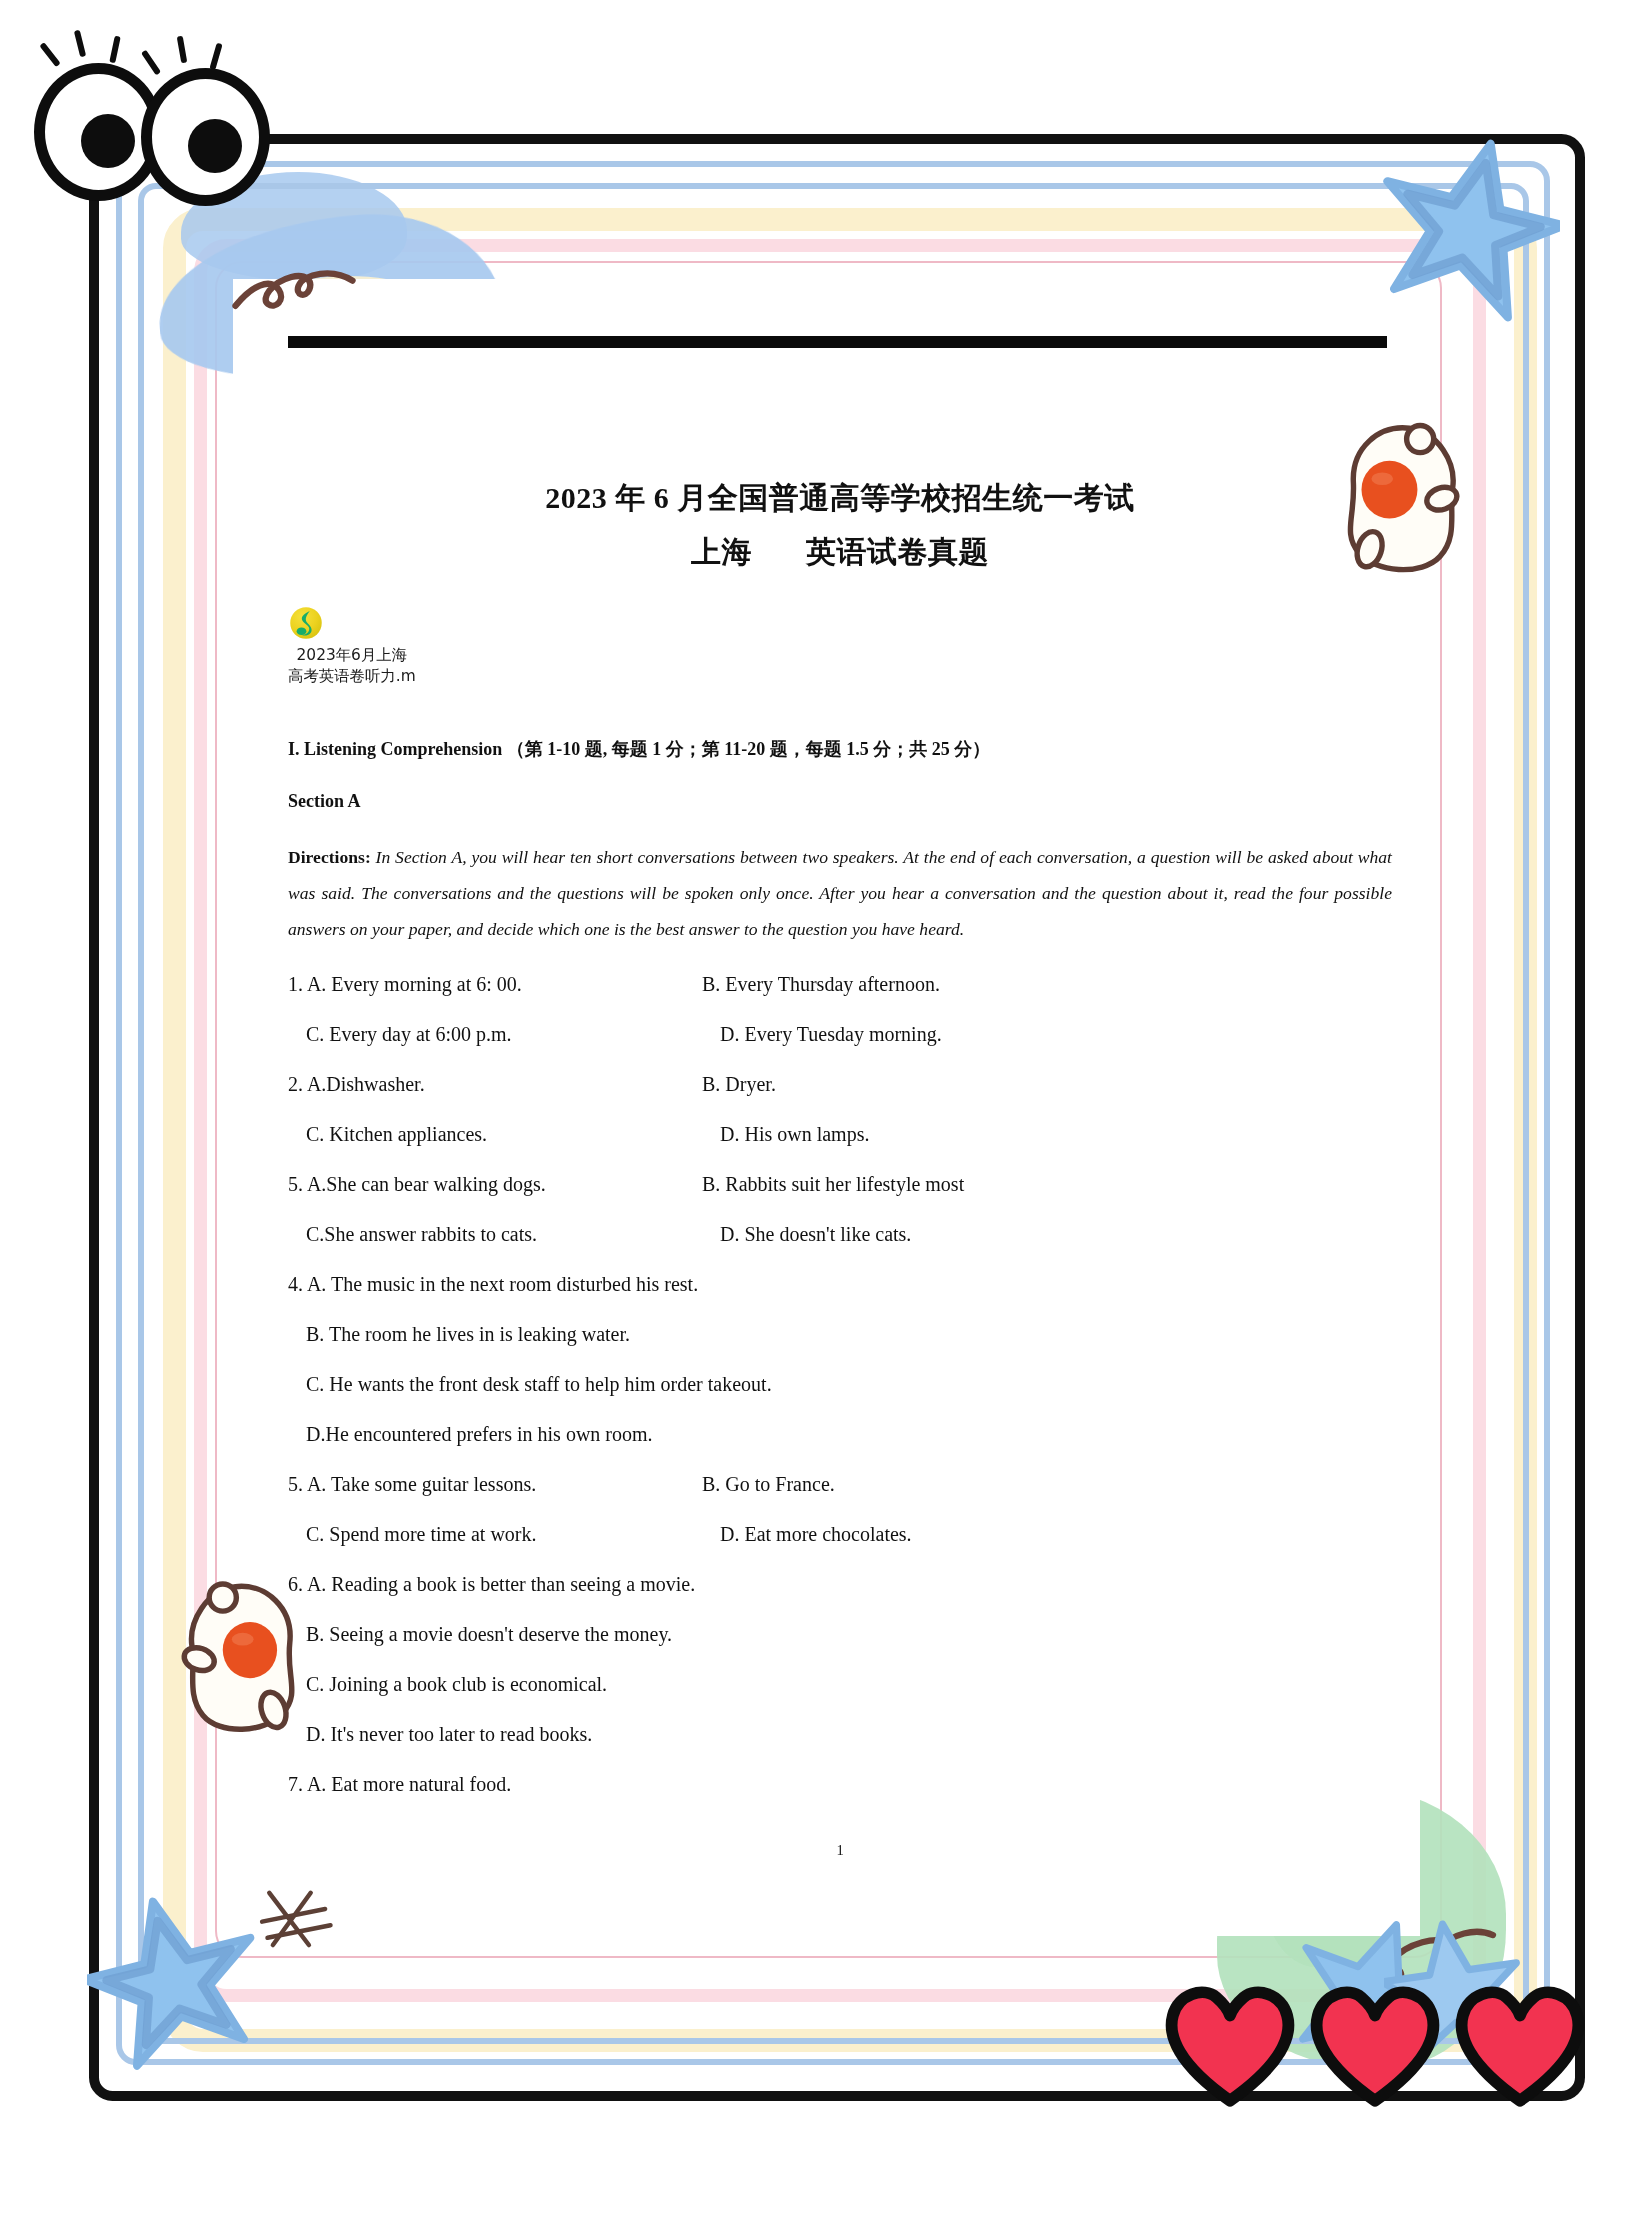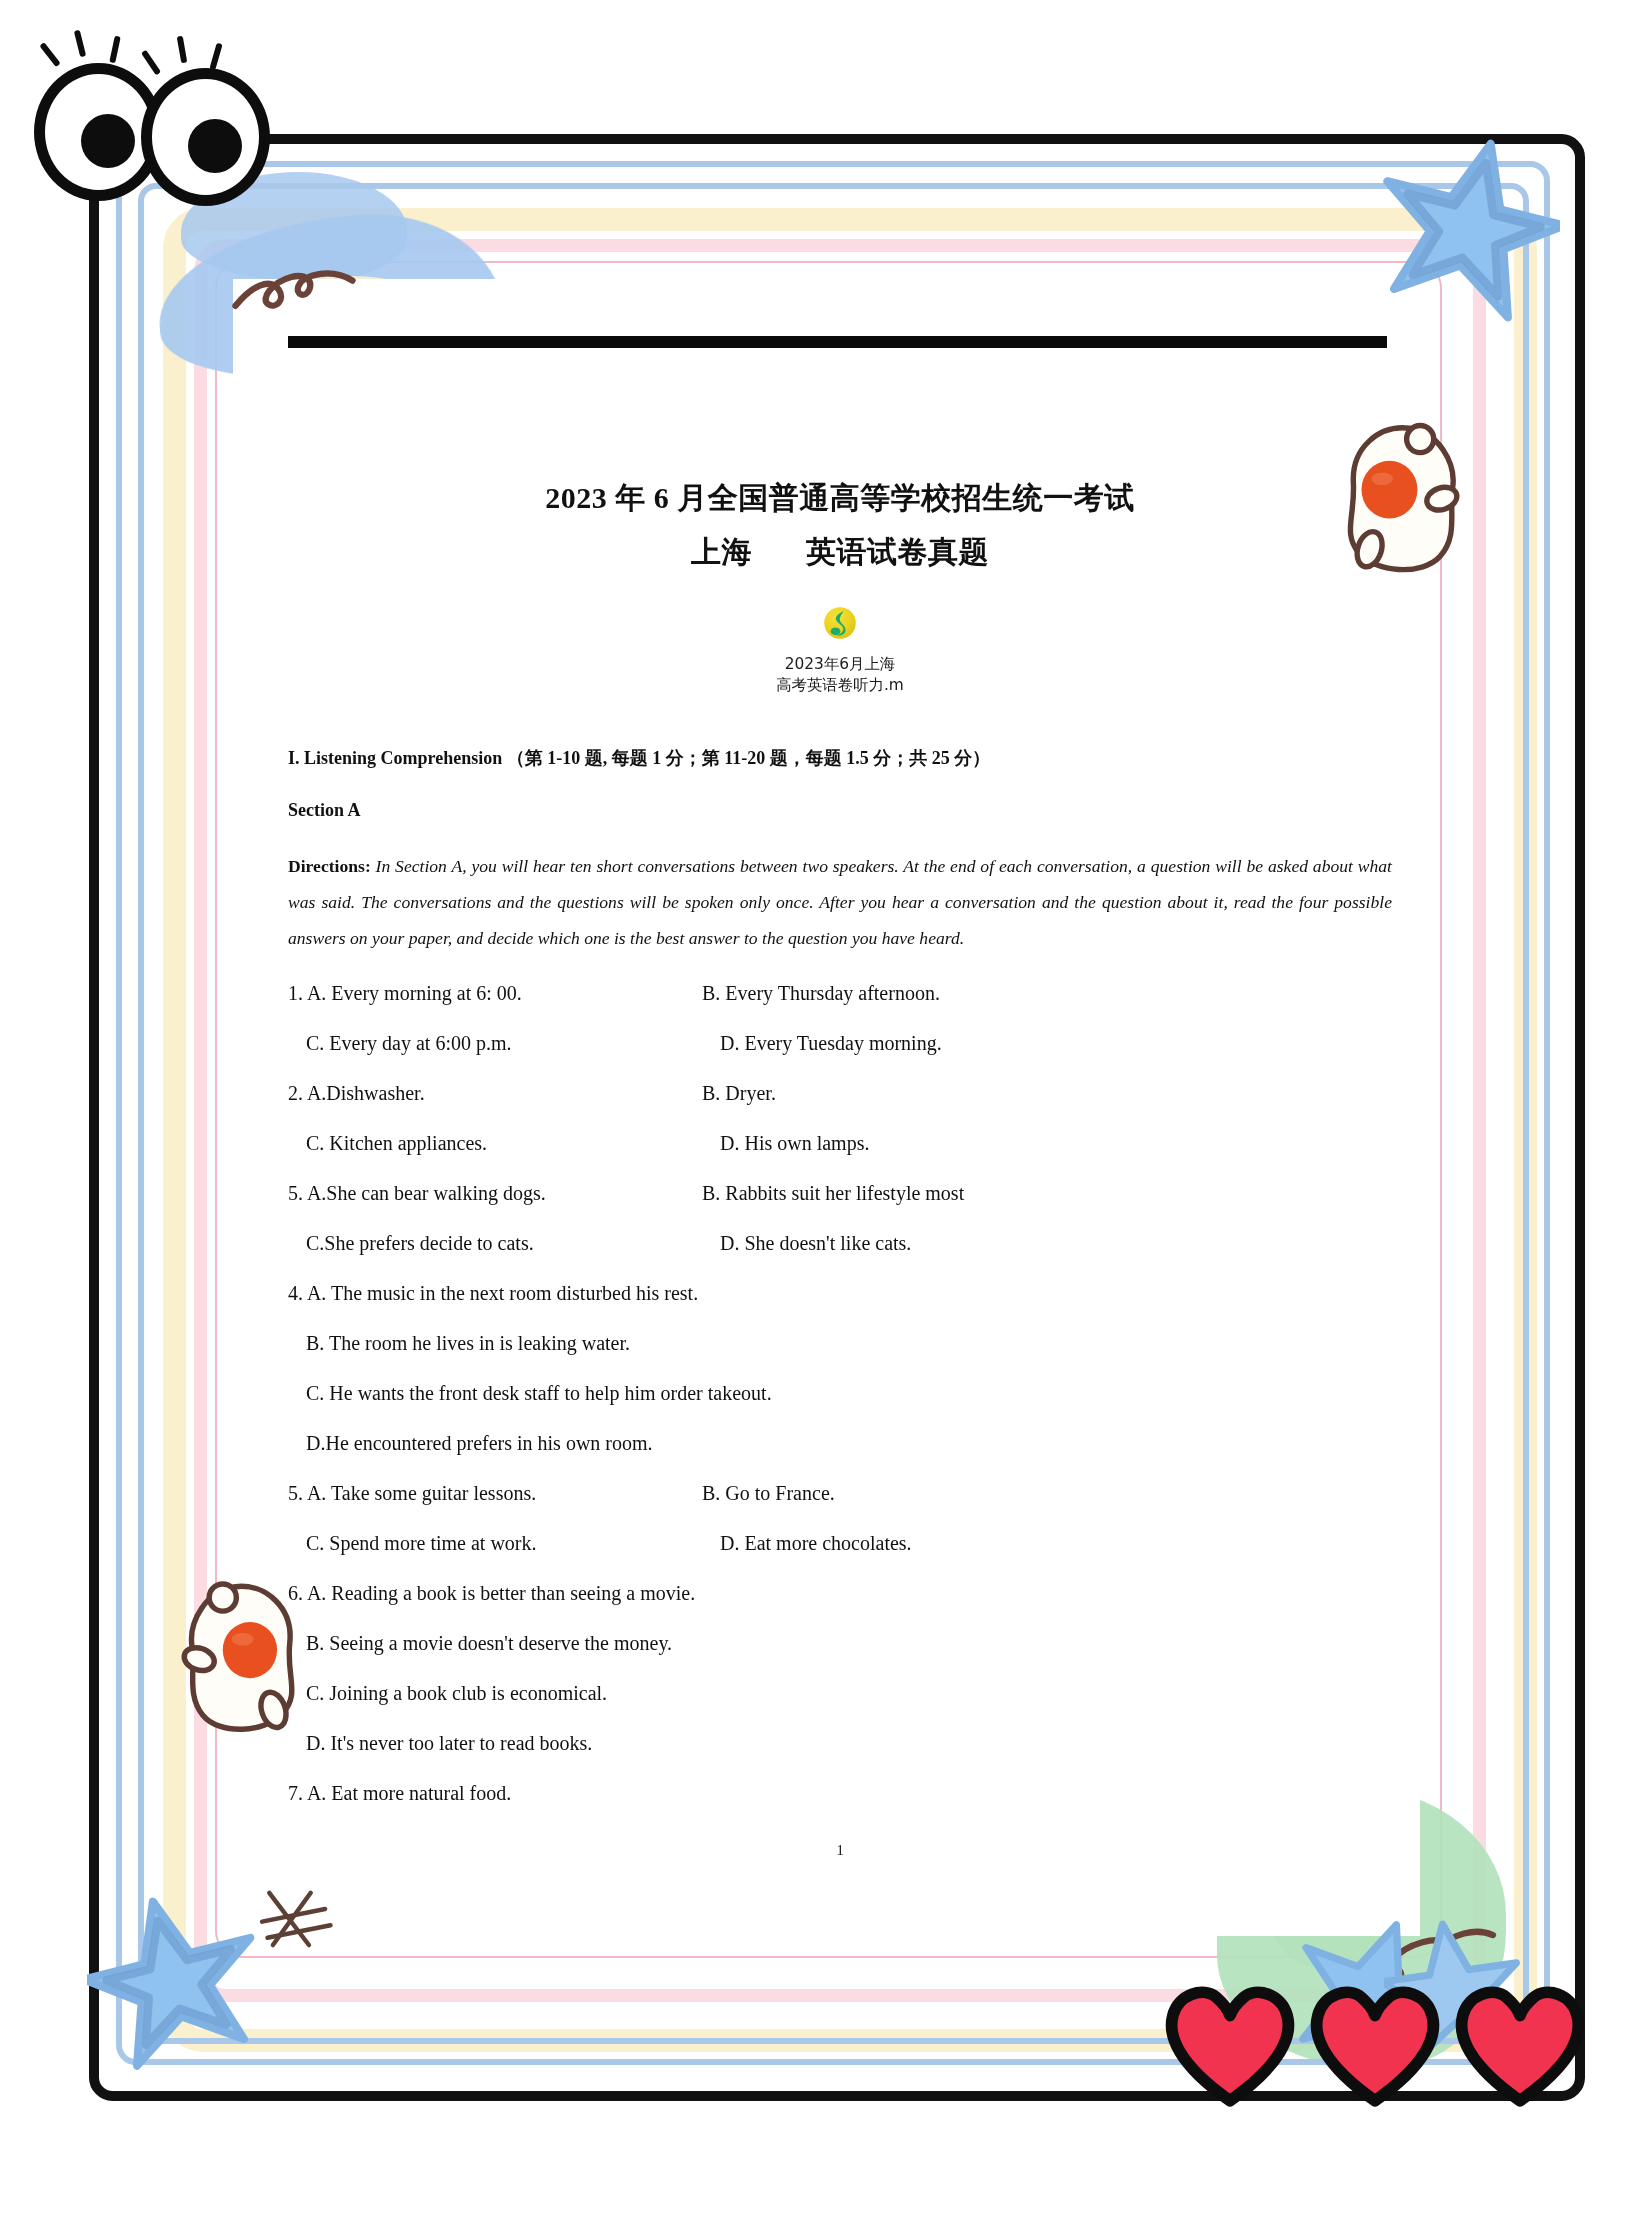--- a/index.html
+++ b/index.html
@@ -112,23 +112,22 @@
     margin:0 0 9px 0;line-height:1.5;
   }
   .doc-subtitle{
     text-align:center;font-weight:bold;font-size:30px;letter-spacing:0.5px;
     margin:0 0 31px 0;line-height:1.5;
   }
   .subtitle-gap{display:inline-block;width:38px;}
 
   
   .audio-obj{
-    width:100%;display:flex;flex-direction:column;align-items:center;
+    width:100%;display:flex;flex-direction:column;align-items:flex-start;
     margin:0 0 51px 0;
-    gap:9px;
   }
   .audio-icon{width:36px;height:36px;margin-bottom:4.5px;}
   .audio-label{
     text-align:center;font-size:15.4px;line-height:1.32;color:#1b1b1b;
     font-family:"DejaVu Sans","Liberation Sans",sans-serif;
   }
 
   .sec-head{
     font-weight:bold;font-size:18px;margin:0 0 29px 0;line-height:1.4;
   }
@@ -354,21 +353,21 @@
           <div class="col-l">C. Kitchen appliances.</div>
           <div class="col-r">D. His own lamps.</div>
         </div>
       </div>
       <div class="qblock">
         <div class="qrow">
           <div class="col-l">5. A.She can bear walking dogs.</div>
           <div class="col-r">B. Rabbits suit her lifestyle most</div>
         </div>
         <div class="qrow indent">
-          <div class="col-l">C.She prefers decide to cats.</div>
+          <div class="col-l">C.She answer rabbits to cats.</div>
           <div class="col-r">D. She doesn't like cats.</div>
         </div>
       </div>
       <div class="qblock">
         <div class="qrow single"><span>4. A. The music in the next room disturbed his rest.</span></div>
         <div class="qrow single indent"><span>B. The room he lives in is leaking water.</span></div>
         <div class="qrow single indent"><span>C. He wants the front desk staff to help him order takeout.</span></div>
         <div class="qrow single indent"><span>D.He encountered prefers in his own room.</span></div>
       </div>
       <div class="qblock">

